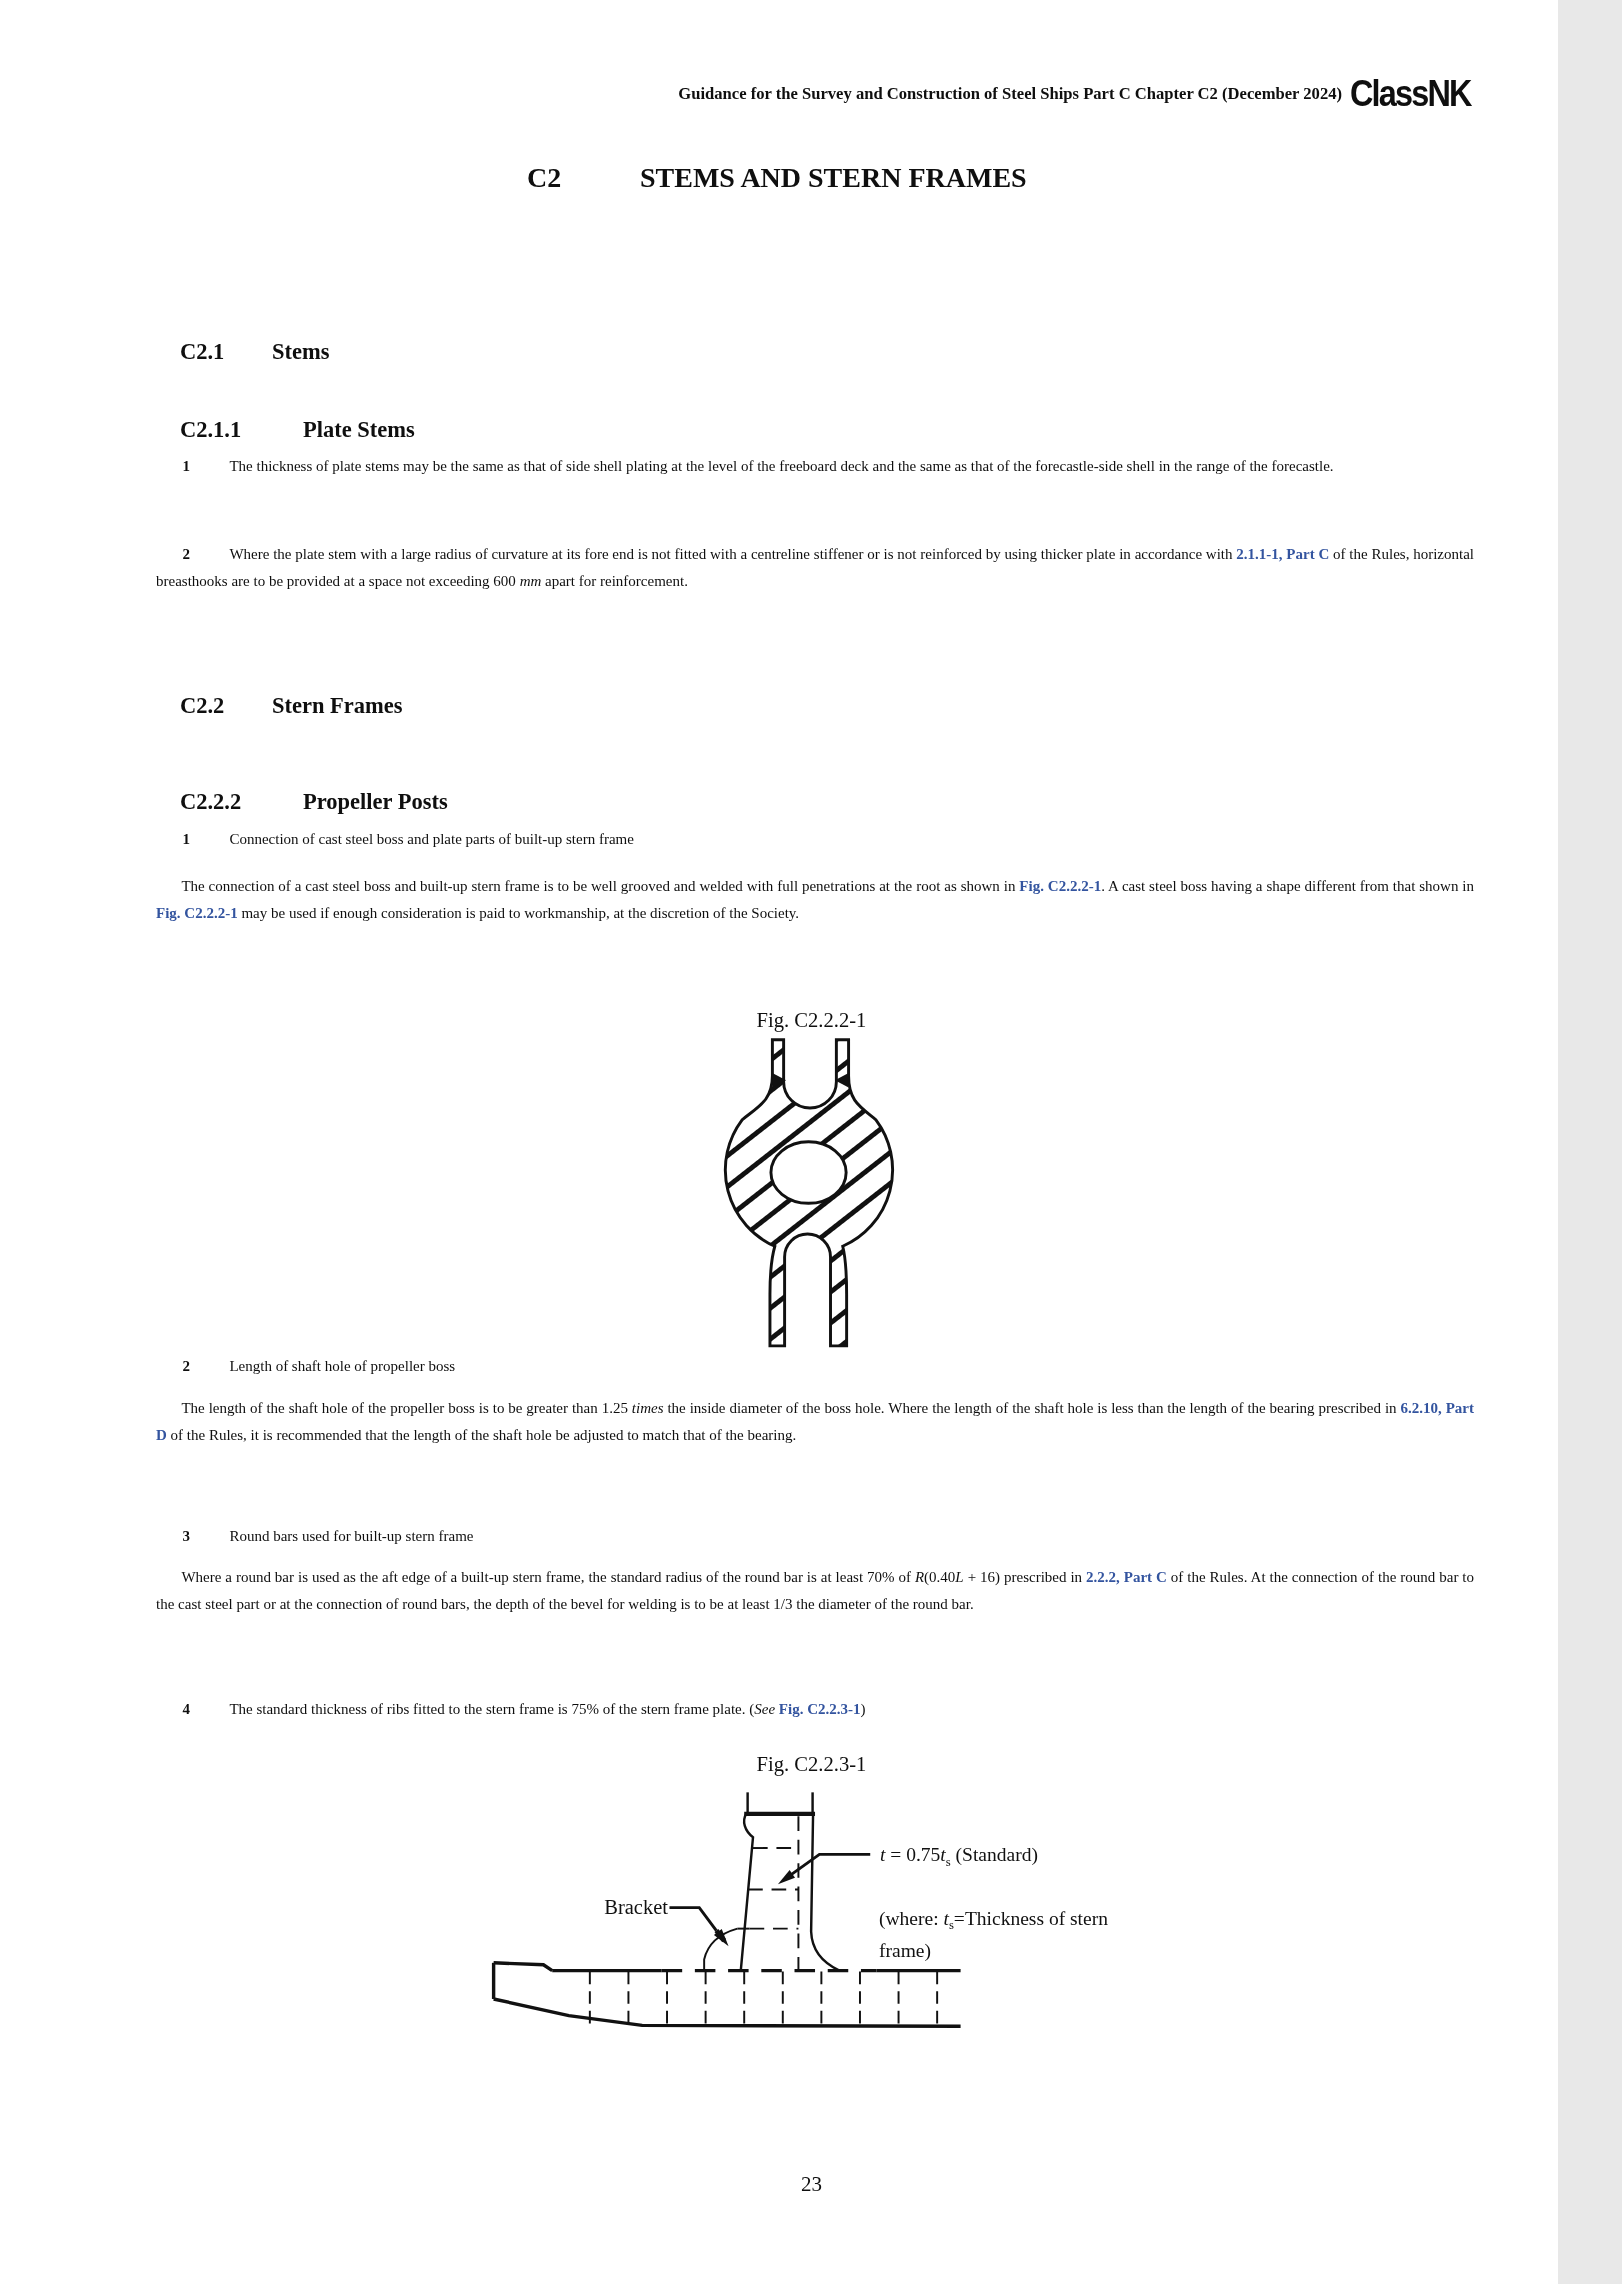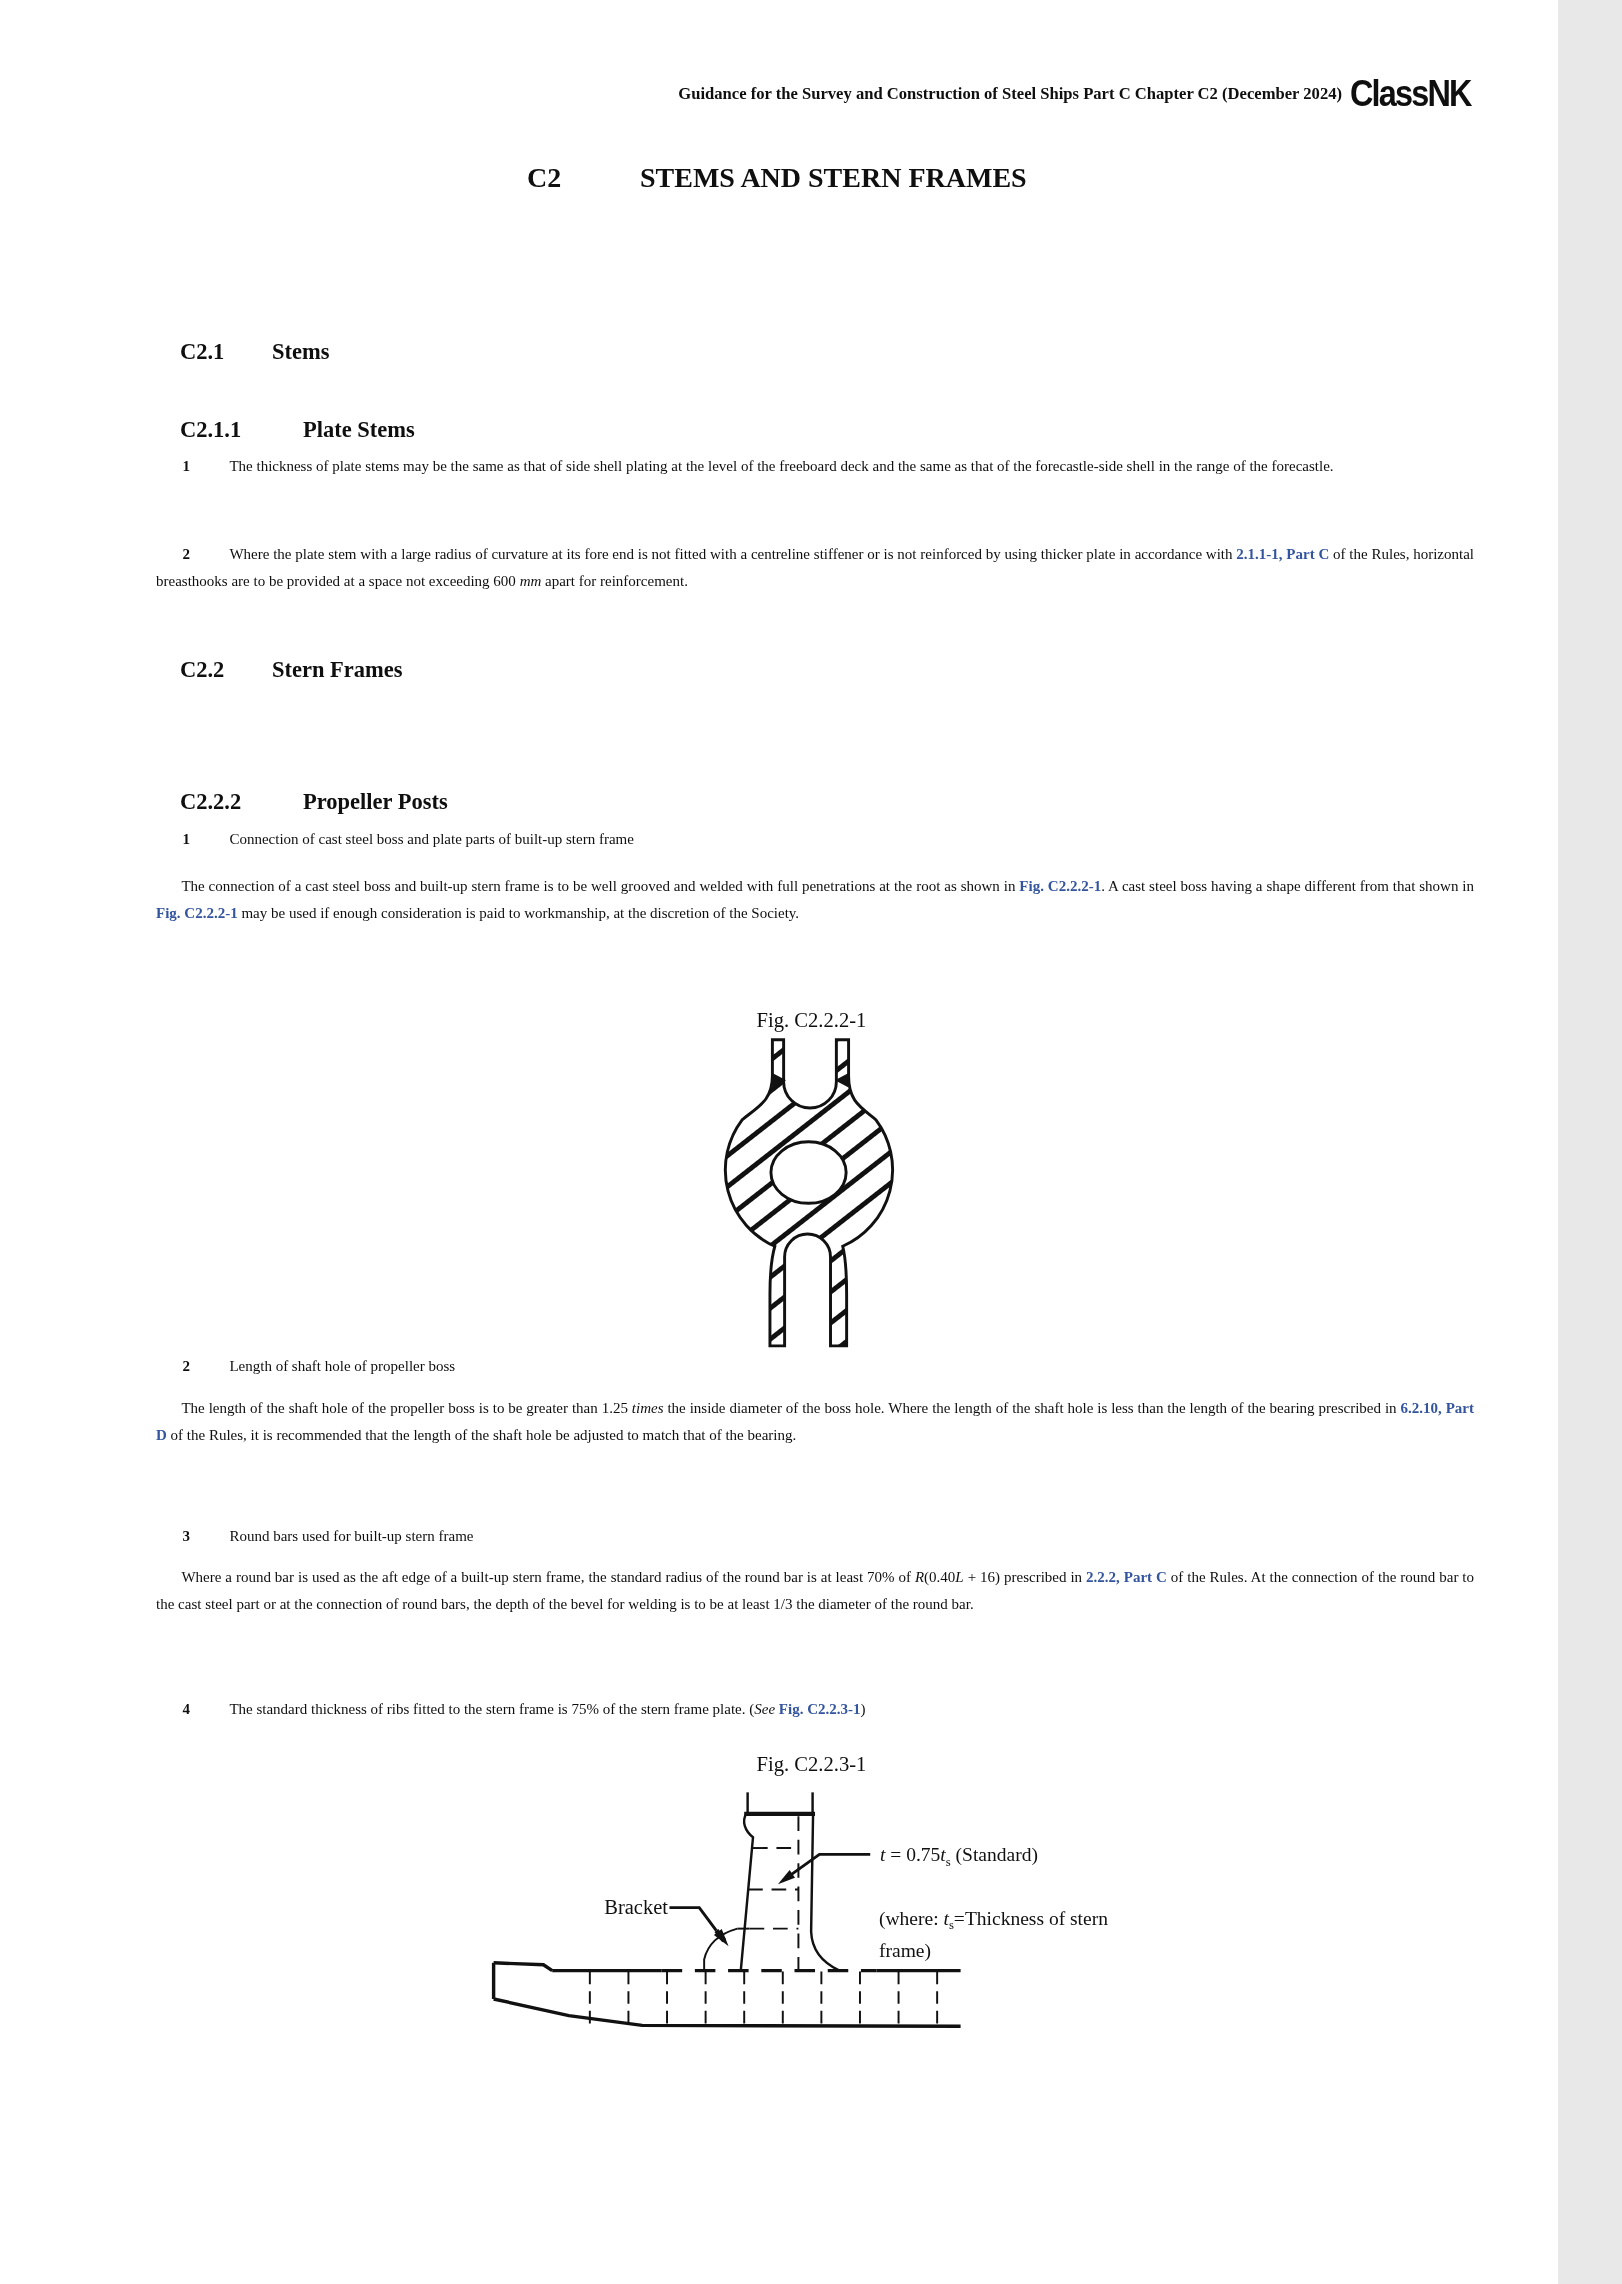--- a/index.html
+++ b/index.html
@@ -48,21 +48,21 @@
 
   <div id="doc-title" class="abs">
     <span class="tnum">C2</span><span>STEMS AND STERN FRAMES</span>
   </div>
 
   <main>
       <div class="block h2" style="top: 338px;"><span class="hnum">C2.1</span><span>Stems</span></div>
       <div class="block h3" style="top: 416px;"><span class="hnum">C2.1.1</span><span>Plate Stems</span></div>
       <div class="block item" style="top: 453px;"><span class="pnum">1</span><span>The thickness of plate stems may be the same as that of side shell plating at the level of the freeboard deck and the same as that of the forecastle-side shell in the range of the forecastle.</span></div>
       <div class="block item" style="top: 541px;"><span class="pnum">2</span><span>Where the plate stem with a large radius of curvature at its fore end is not fitted with a centreline stiffener or is not reinforced by using thicker plate in accordance with </span><span class="seg-link">2.1.1-1, Part C</span><span> of the Rules, horizontal breasthooks are to be provided at a space not exceeding 600 </span><span class="seg-i">mm</span><span> apart for reinforcement.</span></div>
-      <div class="block h2" style="top: 656px;"><span class="hnum">C2.2</span><span>Stern Frames</span></div>
+      <div class="block h2" style="top: 692px;"><span class="hnum">C2.2</span><span>Stern Frames</span></div>
       <div class="block h3" style="top: 788px;"><span class="hnum">C2.2.2</span><span>Propeller Posts</span></div>
       <div class="block item" style="top: 826px;"><span class="pnum">1</span><span>Connection of cast steel boss and plate parts of built-up stern frame</span></div>
       <div class="block para indent" style="top: 873px;"><span>The connection of a cast steel boss and built-up stern frame is to be well grooved and welded with full penetrations at the root as shown in </span><span class="seg-link">Fig. C2.2.2-1</span><span>. A cast steel boss having a shape different from that shown in </span><span class="seg-link">Fig. C2.2.2-1</span><span> may be used if enough consideration is paid to workmanship, at the discretion of the Society.</span></div>
       <div class="block item" style="top: 1353px;"><span class="pnum">2</span><span>Length of shaft hole of propeller boss</span></div>
       <div class="block para indent" style="top: 1395px;"><span>The length of the shaft hole of the propeller boss is to be greater than 1.25 </span><span class="seg-i">times</span><span> the inside diameter of the boss hole. Where the length of the shaft hole is less than the length of the bearing prescribed in </span><span class="seg-link">6.2.10, Part D</span><span> of the Rules, it is recommended that the length of the shaft hole be adjusted to match that of the bearing.</span></div>
       <div class="block item" style="top: 1523px;"><span class="pnum">3</span><span>Round bars used for built-up stern frame</span></div>
       <div class="block para indent" style="top: 1564px;"><span>Where a round bar is used as the aft edge of a built-up stern frame, the standard radius of the round bar is at least 70% of </span><span class="seg-m">R</span><span>(0.40</span><span class="seg-m">L</span><span> + 16) prescribed in </span><span class="seg-link">2.2.2, Part C</span><span> of the Rules. At the connection of the round bar to the cast steel part or at the connection of round bars, the depth of the bevel for welding is to be at least 1/3 the diameter of the round bar.</span></div>
       <div class="block item" style="top: 1696px;"><span class="pnum">4</span><span>The standard thickness of ribs fitted to the stern frame is 75% of the stern frame plate. (</span><span class="seg-i">See</span><span> </span><span class="seg-link">Fig. C2.2.3-1</span><span>)</span></div>
     </main>
 
@@ -139,14 +139,15 @@
     <g>
       <path d="M1777,3790 H1673 L1613,3833" stroke="#111" stroke-width="6" fill="none"></path>
       <polygon points="1588,3851 1612,3822 1623,3838" fill="#111"></polygon>
     </g>
     <text x="1363" y="3912" font-size="42" text-anchor="end">Bracket</text>
     <text x="1797" y="3804" font-size="40"><tspan font-style="italic">t</tspan><tspan> = 0.75</tspan><tspan font-style="italic">t</tspan><tspan font-size="26" dy="9">s</tspan><tspan dy="-9"> (Standard)</tspan></text>
     <text x="1795" y="3934" font-size="40"><tspan>(where: </tspan><tspan font-style="italic">t</tspan><tspan font-size="26" dy="9">s</tspan><tspan dy="-9">=Thickness of stern</tspan></text>
     <text x="1795" y="4000" font-size="40"><tspan>frame)</tspan></text>
   </svg>
 
+  <div id="page-number" class="abs">23</div>
 </div>
 
 
 </body></html>

